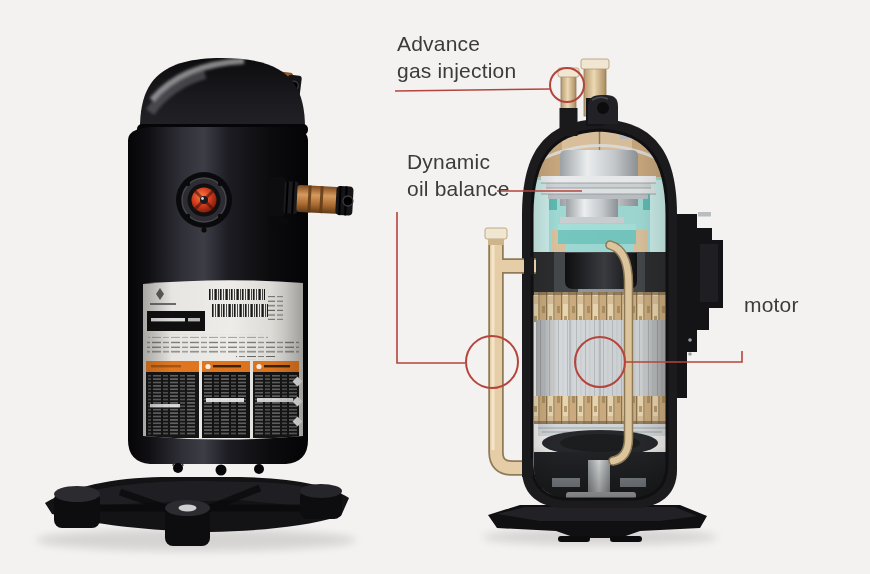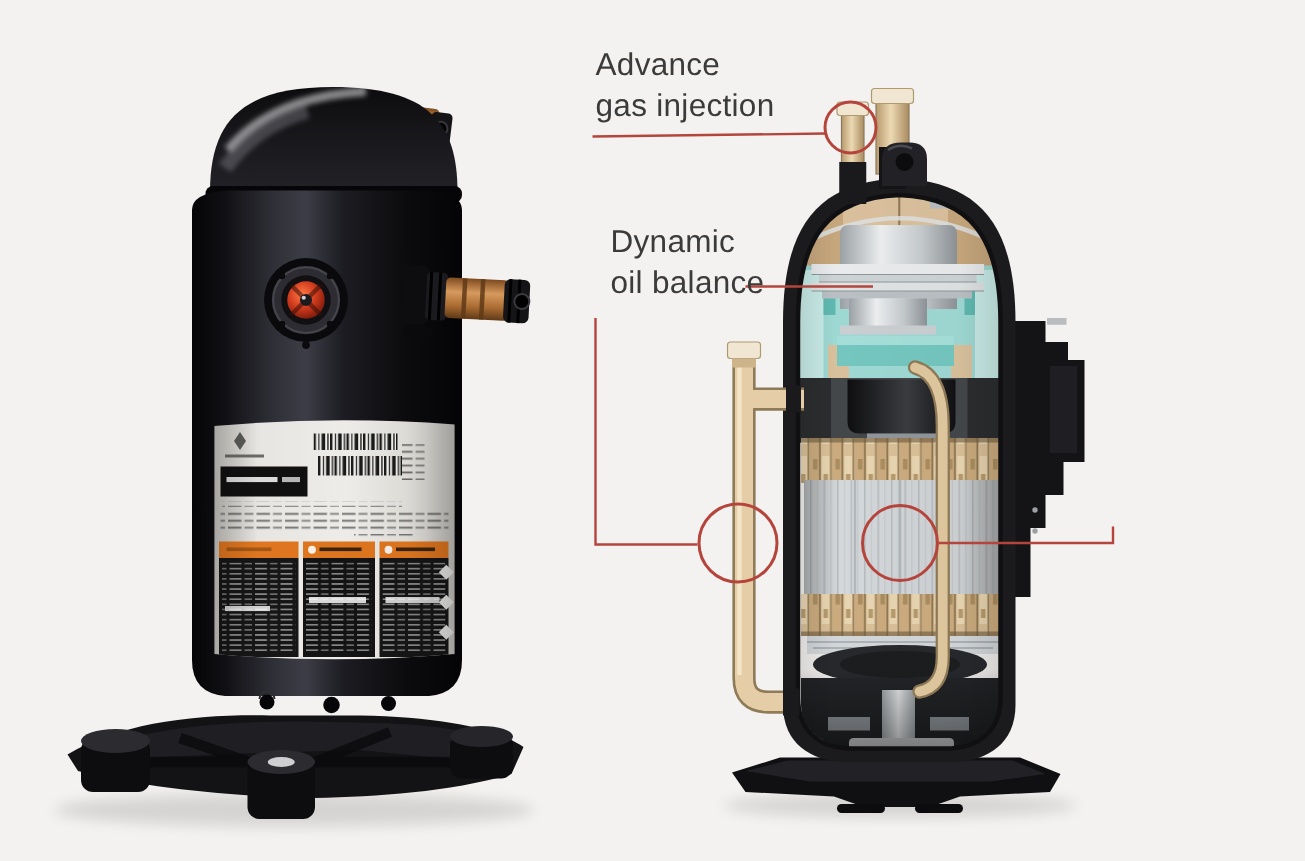--- a/index.html
+++ b/index.html
@@ -395,14 +395,15 @@
 
   <div class="callout" style="left:397px;top:30px;">
     <div>Advance</div>
     <div>gas injection</div>
   </div>
   <div class="callout" style="left:407px;top:148px;">
     <div>Dynamic</div>
     <div>oil balance</div>
   </div>
   <div class="callout" style="left:744px;top:291px;">
+    <div>motor</div>
   </div>
 </div>
 
 </body></html>

